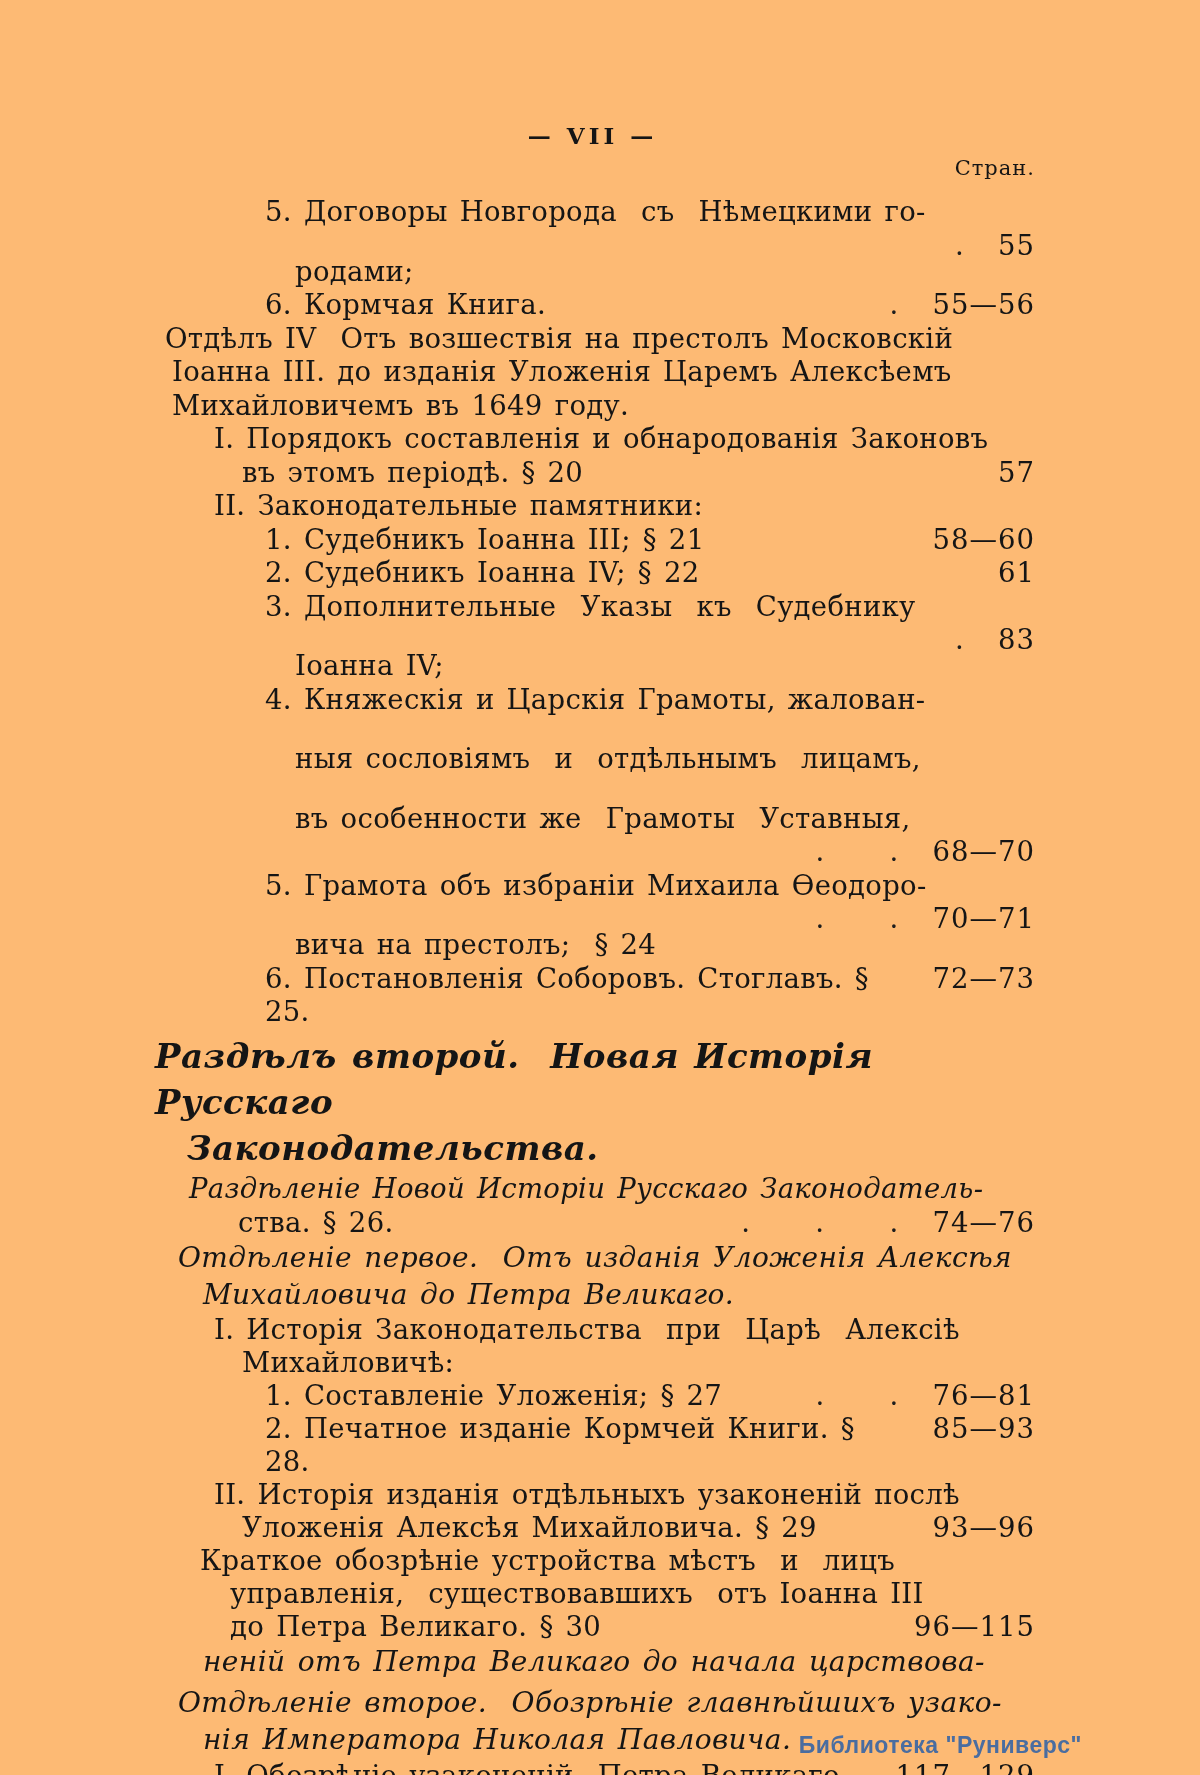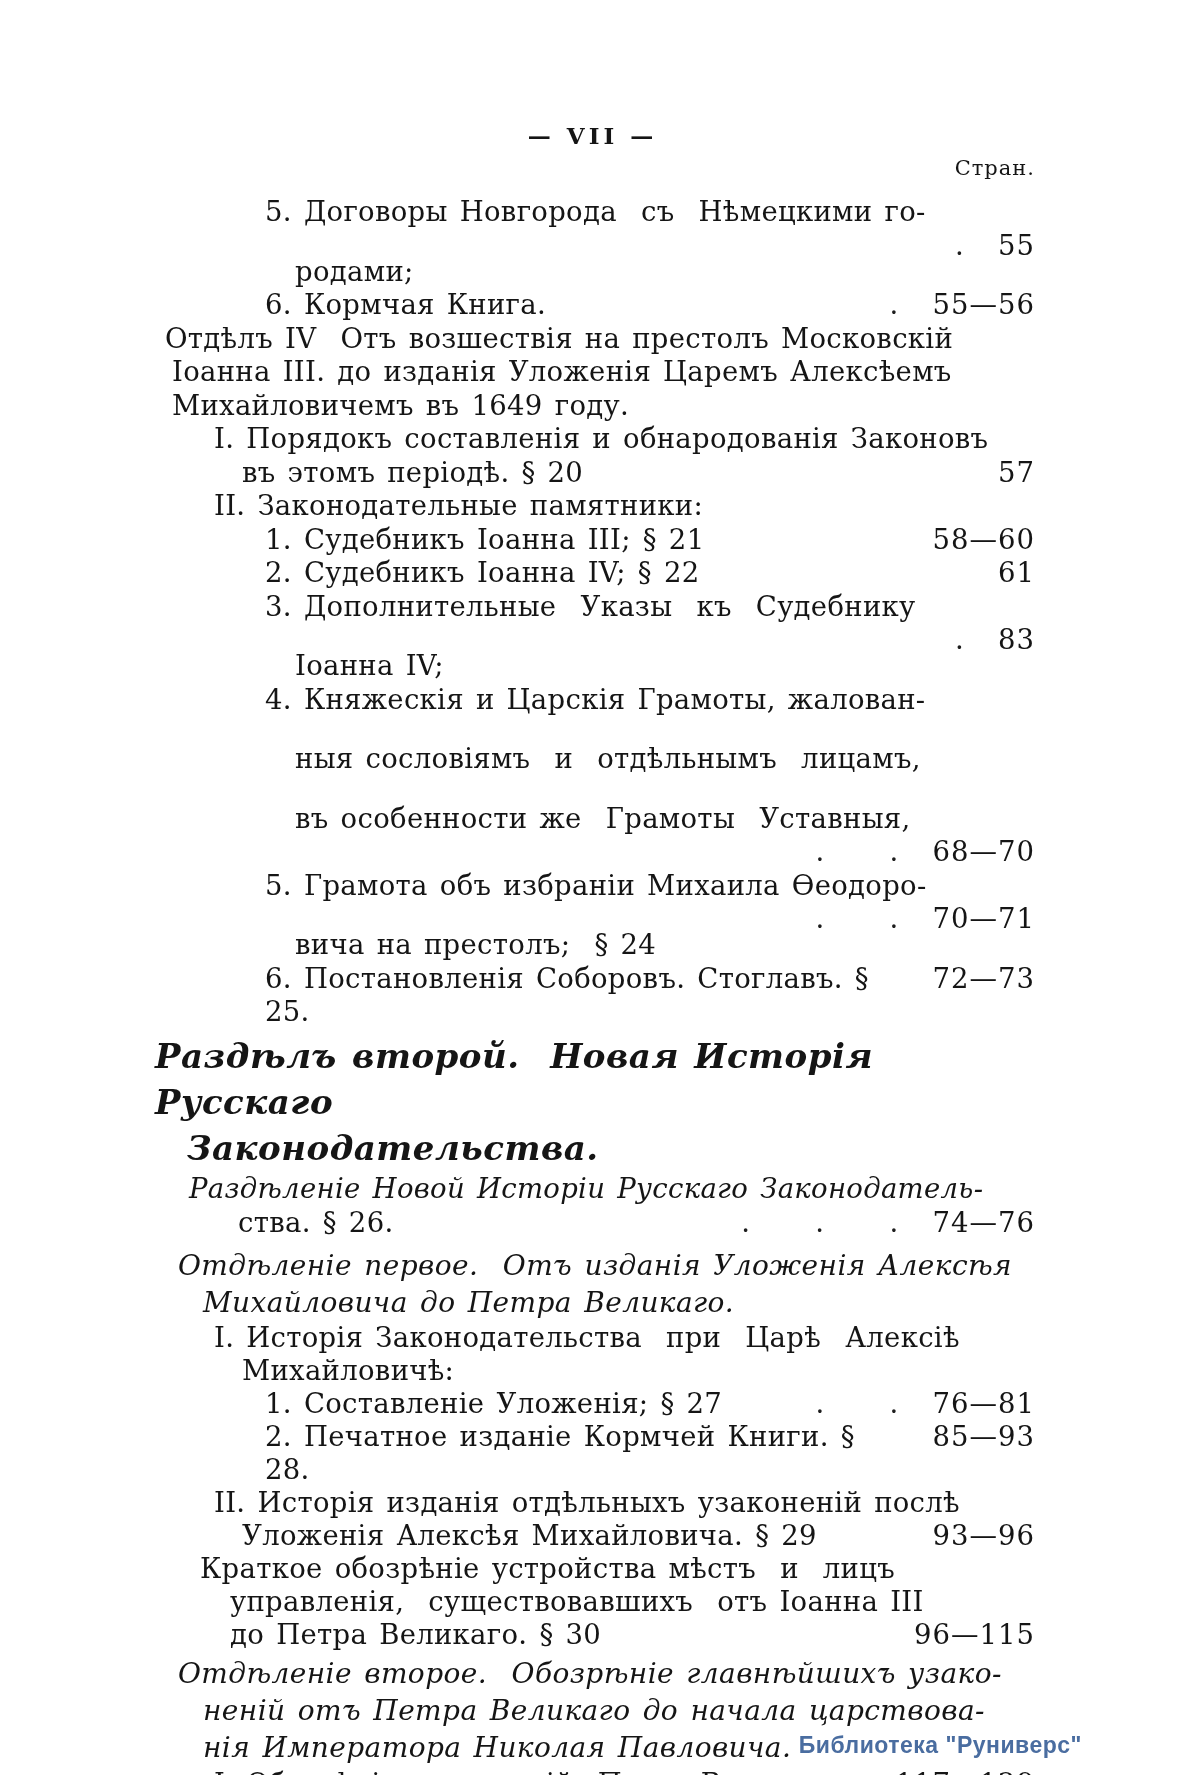--- a/index.html
+++ b/index.html
@@ -1,20 +1,20 @@
 <!DOCTYPE html>
 <html><head>
 <meta charset="utf-8">
 <style>
   html,body{margin:0;padding:0;background:#e9e9e9;}
   .page{
     position:relative;
     width:1200px;height:1775px;
     margin:0 auto;
-    background:#ffffff;
+    background:#fdba74;
     color:#151515;
     font-family:"DejaVu Serif", serif;
     overflow:hidden;
   }
   .folio{
     position:absolute;top:122px;left:150px;width:885px;
     text-align:center;font-size:23px;letter-spacing:4px;font-weight:bold;
   }
   .col-label{
     position:absolute;top:156px;left:150px;width:885px;
@@ -47,21 +47,21 @@
   .L-kratk   .t{margin-left:50px;}
   .L-kratk-c .t{margin-left:80px;}
   
   .L-h2, .L-h2-c{
     font-size:34px;line-height:46px;
     font-style:italic;font-weight:bold;letter-spacing:.5px;
   }
   .L-h2 .t{margin-left:5px;}
   .L-h2-c .t{margin-left:37px;}
   .mt4{margin-top:4px;}
-  .mt6{margin-top:8px;}
+  .mt6{margin-top:0;}
   
   .L-otd1, .L-otd1-c{
     font-style:italic;font-size:28px;line-height:37px;letter-spacing:.4px;
   }
   .L-otd1 .t{margin-left:28px;}
   .L-otd1-c .t{margin-left:53px;}
   
   .lh33{line-height:33px;}
   .lh34{line-height:34px;}
   .watermark{
@@ -244,27 +244,27 @@
         <span class="t">управленія,  существовавшихъ  отъ Іоанна III</span>
         <span class="dots"></span>
         <span class="pg"></span>
       </div>
     <div class="ln L-kratk-c lh33">
         <span class="t">до Петра Великаго. § 30</span>
         <span class="dots"></span>
         <span class="pg">96—115</span>
       </div>
 
+    <div class="ln L-otd1-c">
+        <span class="t">неній отъ Петра Великаго до начала царствова-</span>
+      </div>
     <div class="ln L-otd1 mt4">
         <span class="t">Отдѣленіе второе.  Обозрѣніе главнѣйшихъ узако-</span>
       </div>
     <div class="ln L-otd1-c">
-        <span class="t">неній отъ Петра Великаго до начала царствова-</span>
-      </div>
-    <div class="ln L-otd1-c">
         <span class="t">нія Императора Николая Павловича.</span>
       </div>
 
     <div class="ln L-roman lh34">
         <span class="t">I. Обозрѣніе узаконеній  Петра Великаго. § 33.</span>
         <span class="dots"></span>
         <span class="pg">117—129</span>
       </div>
 
   </div>

